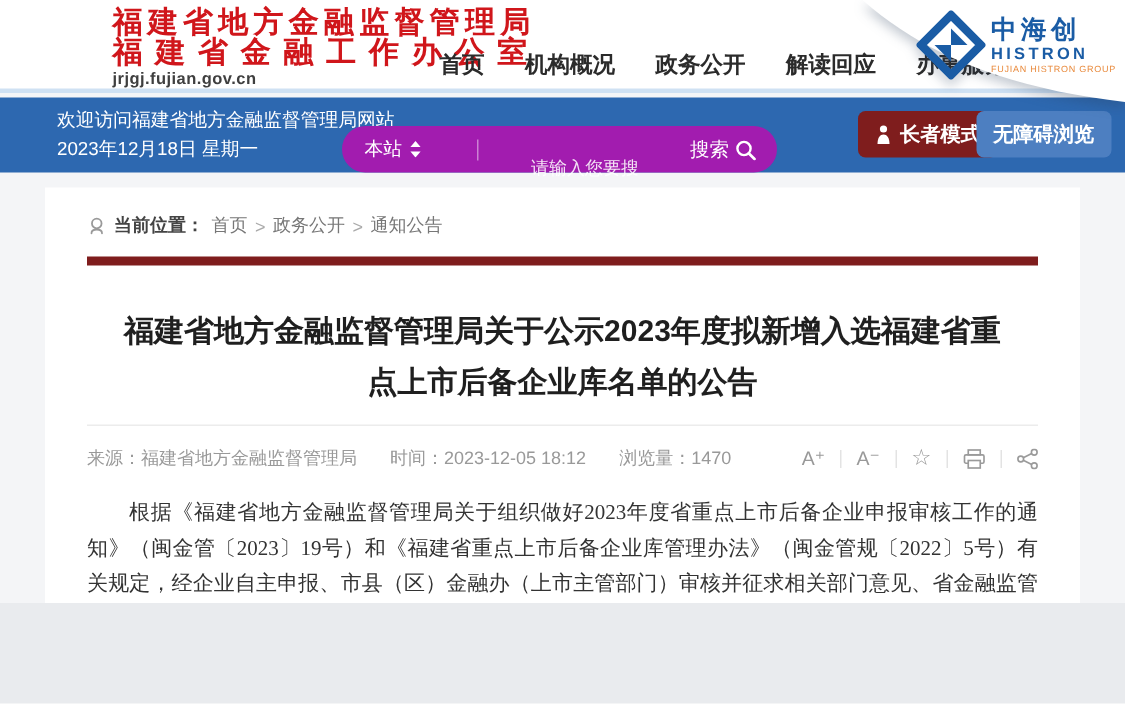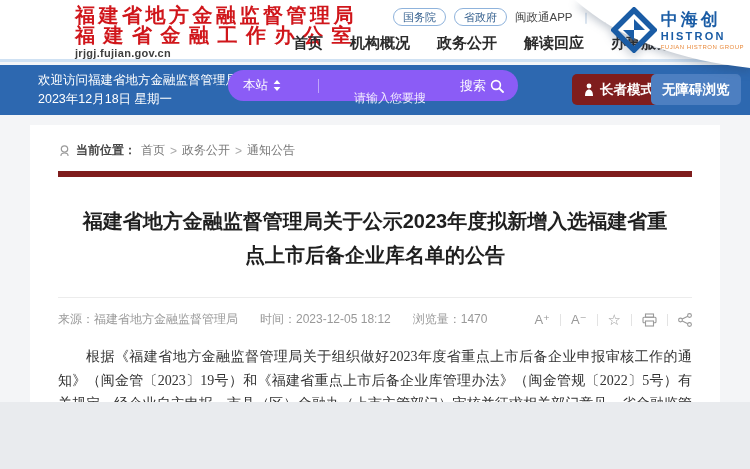--- a/index.html
+++ b/index.html
@@ -38,22 +38,22 @@
 
   .main-nav {
     position:absolute; left:293px; top:34px; display:flex; gap:27px; white-space:nowrap;
   }
   .nav-item { font-size:15px; font-weight:bold; color:#2b2b2b; cursor:pointer; }
 
   
   .banner { position:absolute; top:65px; left:0; right:0; height:50px; background:#2d68b0; }
   .welcome { position:absolute; left:38px; top:6px; color:#fff; font-size:12.5px; line-height:19px; }
   .searchbar {
-    position:absolute; left:228px; top:5px; width:290px; height:31px;
-    background:#8b5cf6; border-radius:17px; display:flex; align-items:center; color:#fff;gap:28px;
+    position:absolute; left:228px; top:19px; width:290px; height:31px;
+    background:#a21caf; border-radius:17px; display:flex; align-items:center; color:#fff;gap:28px;
   }
   .scope { display:flex; align-items:center; gap:5px; padding:0 9px 0 15px; font-size:12.5px; cursor:pointer; }
   .vdiv { width:1px; height:14px; background:rgba(255,255,255,.45); }
   .search-input {
     flex:1; min-width:0; background:transparent; border:none; outline:none;
     color:#fff; font-size:12px; padding:0 7px; font-family:inherit;margin-top:24px;
   }
   .search-input::placeholder { color:rgba(255,255,255,.88); }
   .search-btn { display:flex; align-items:center; gap:4px; padding-right:14px; font-size:13px; cursor:pointer; }
   .banner-btn {
@@ -75,21 +75,21 @@
   }
   .bc-label { font-weight:bold; color:#444; }
   .bc-link { color:#777; cursor:pointer; }
   .bc-sep { color:#aaa; }
 
   .article-title {
     margin:27px auto 0; width:95%; text-align:center;
     font-size:20px; font-weight:bold; color:#1f1f1f; line-height:34px;
   }
   .meta-row {
-    margin-top:25px; border-top:1px solid #ececec; padding-top:13px;
+    margin-top:11px; border-top:1px solid #ececec; padding-top:13px;
     display:flex; justify-content:space-between; align-items:center;
     font-size:12px; color:#999;gap:32px;
   }
   .meta-left { display:flex; gap:22px; }
   .tools { display:flex; align-items:center; gap:10px; color:#999; }
   .tool { font-size:13px; cursor:pointer; display:flex; align-items:center; }
   .tdiv { width:1px; height:12px; background:#e3e3e3; }
   .star-glyph { font-size:15px; line-height:13px; }
 
   .article-body {
@@ -116,27 +116,20 @@
 
 <div class="stage">
 
   <header class="site-header">
     <div class="brand">
       <div class="brand-l1">福建省地方金融监督管理局</div>
       <div class="brand-l2">福建省金融工作办公室</div>
       <div class="brand-url">jrjgj.fujian.gov.cn</div>
     </div>
 
-    <div class="top-links">
-      <span class="pill-link">国务院</span>
-      <span class="pill-link">省政府</span>
-      <span class="plain-link">闽政通APP</span>
-      <span class="tl-sep">｜</span>
-      <span class="plain-link">“福建金融”</span>
-    </div>
 
     <nav class="main-nav">
       <span class="nav-item">首页</span>
       <span class="nav-item">机构概况</span>
       <span class="nav-item">政务公开</span>
       <span class="nav-item">解读回应</span>
       <span class="nav-item">办事服务</span>
       <span class="nav-item">互动交流</span>
     </nav>
   </header>

